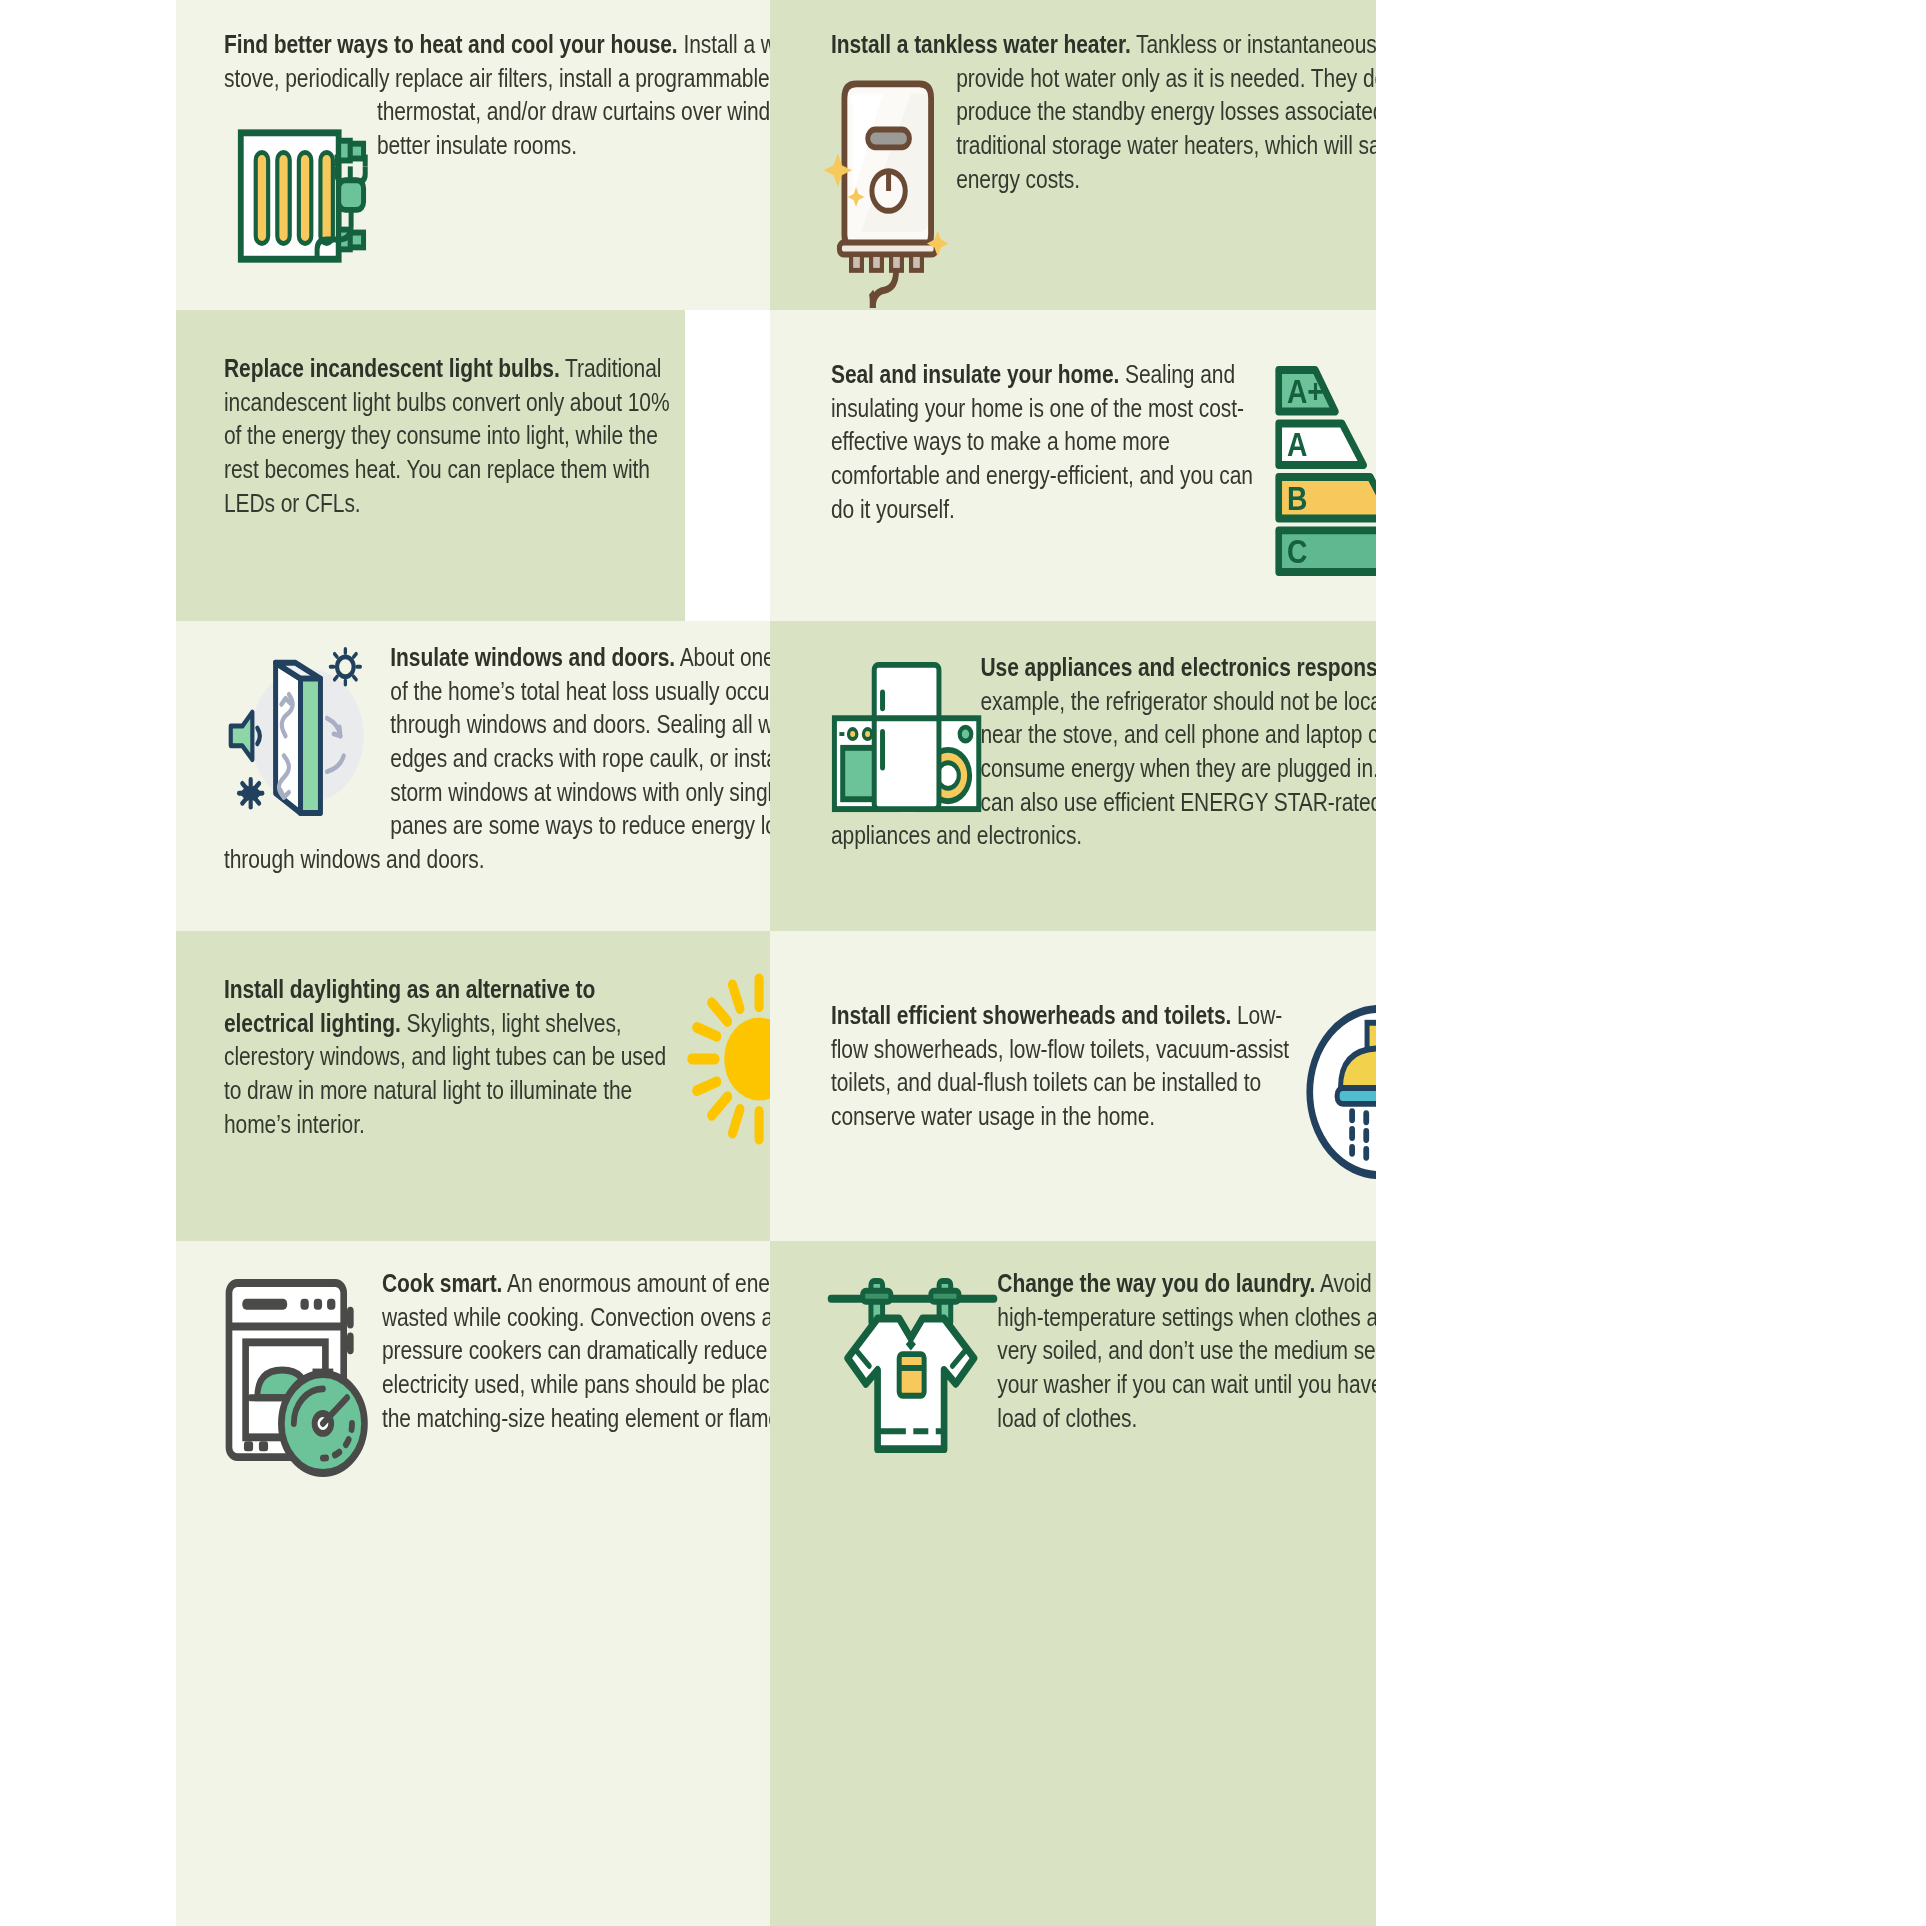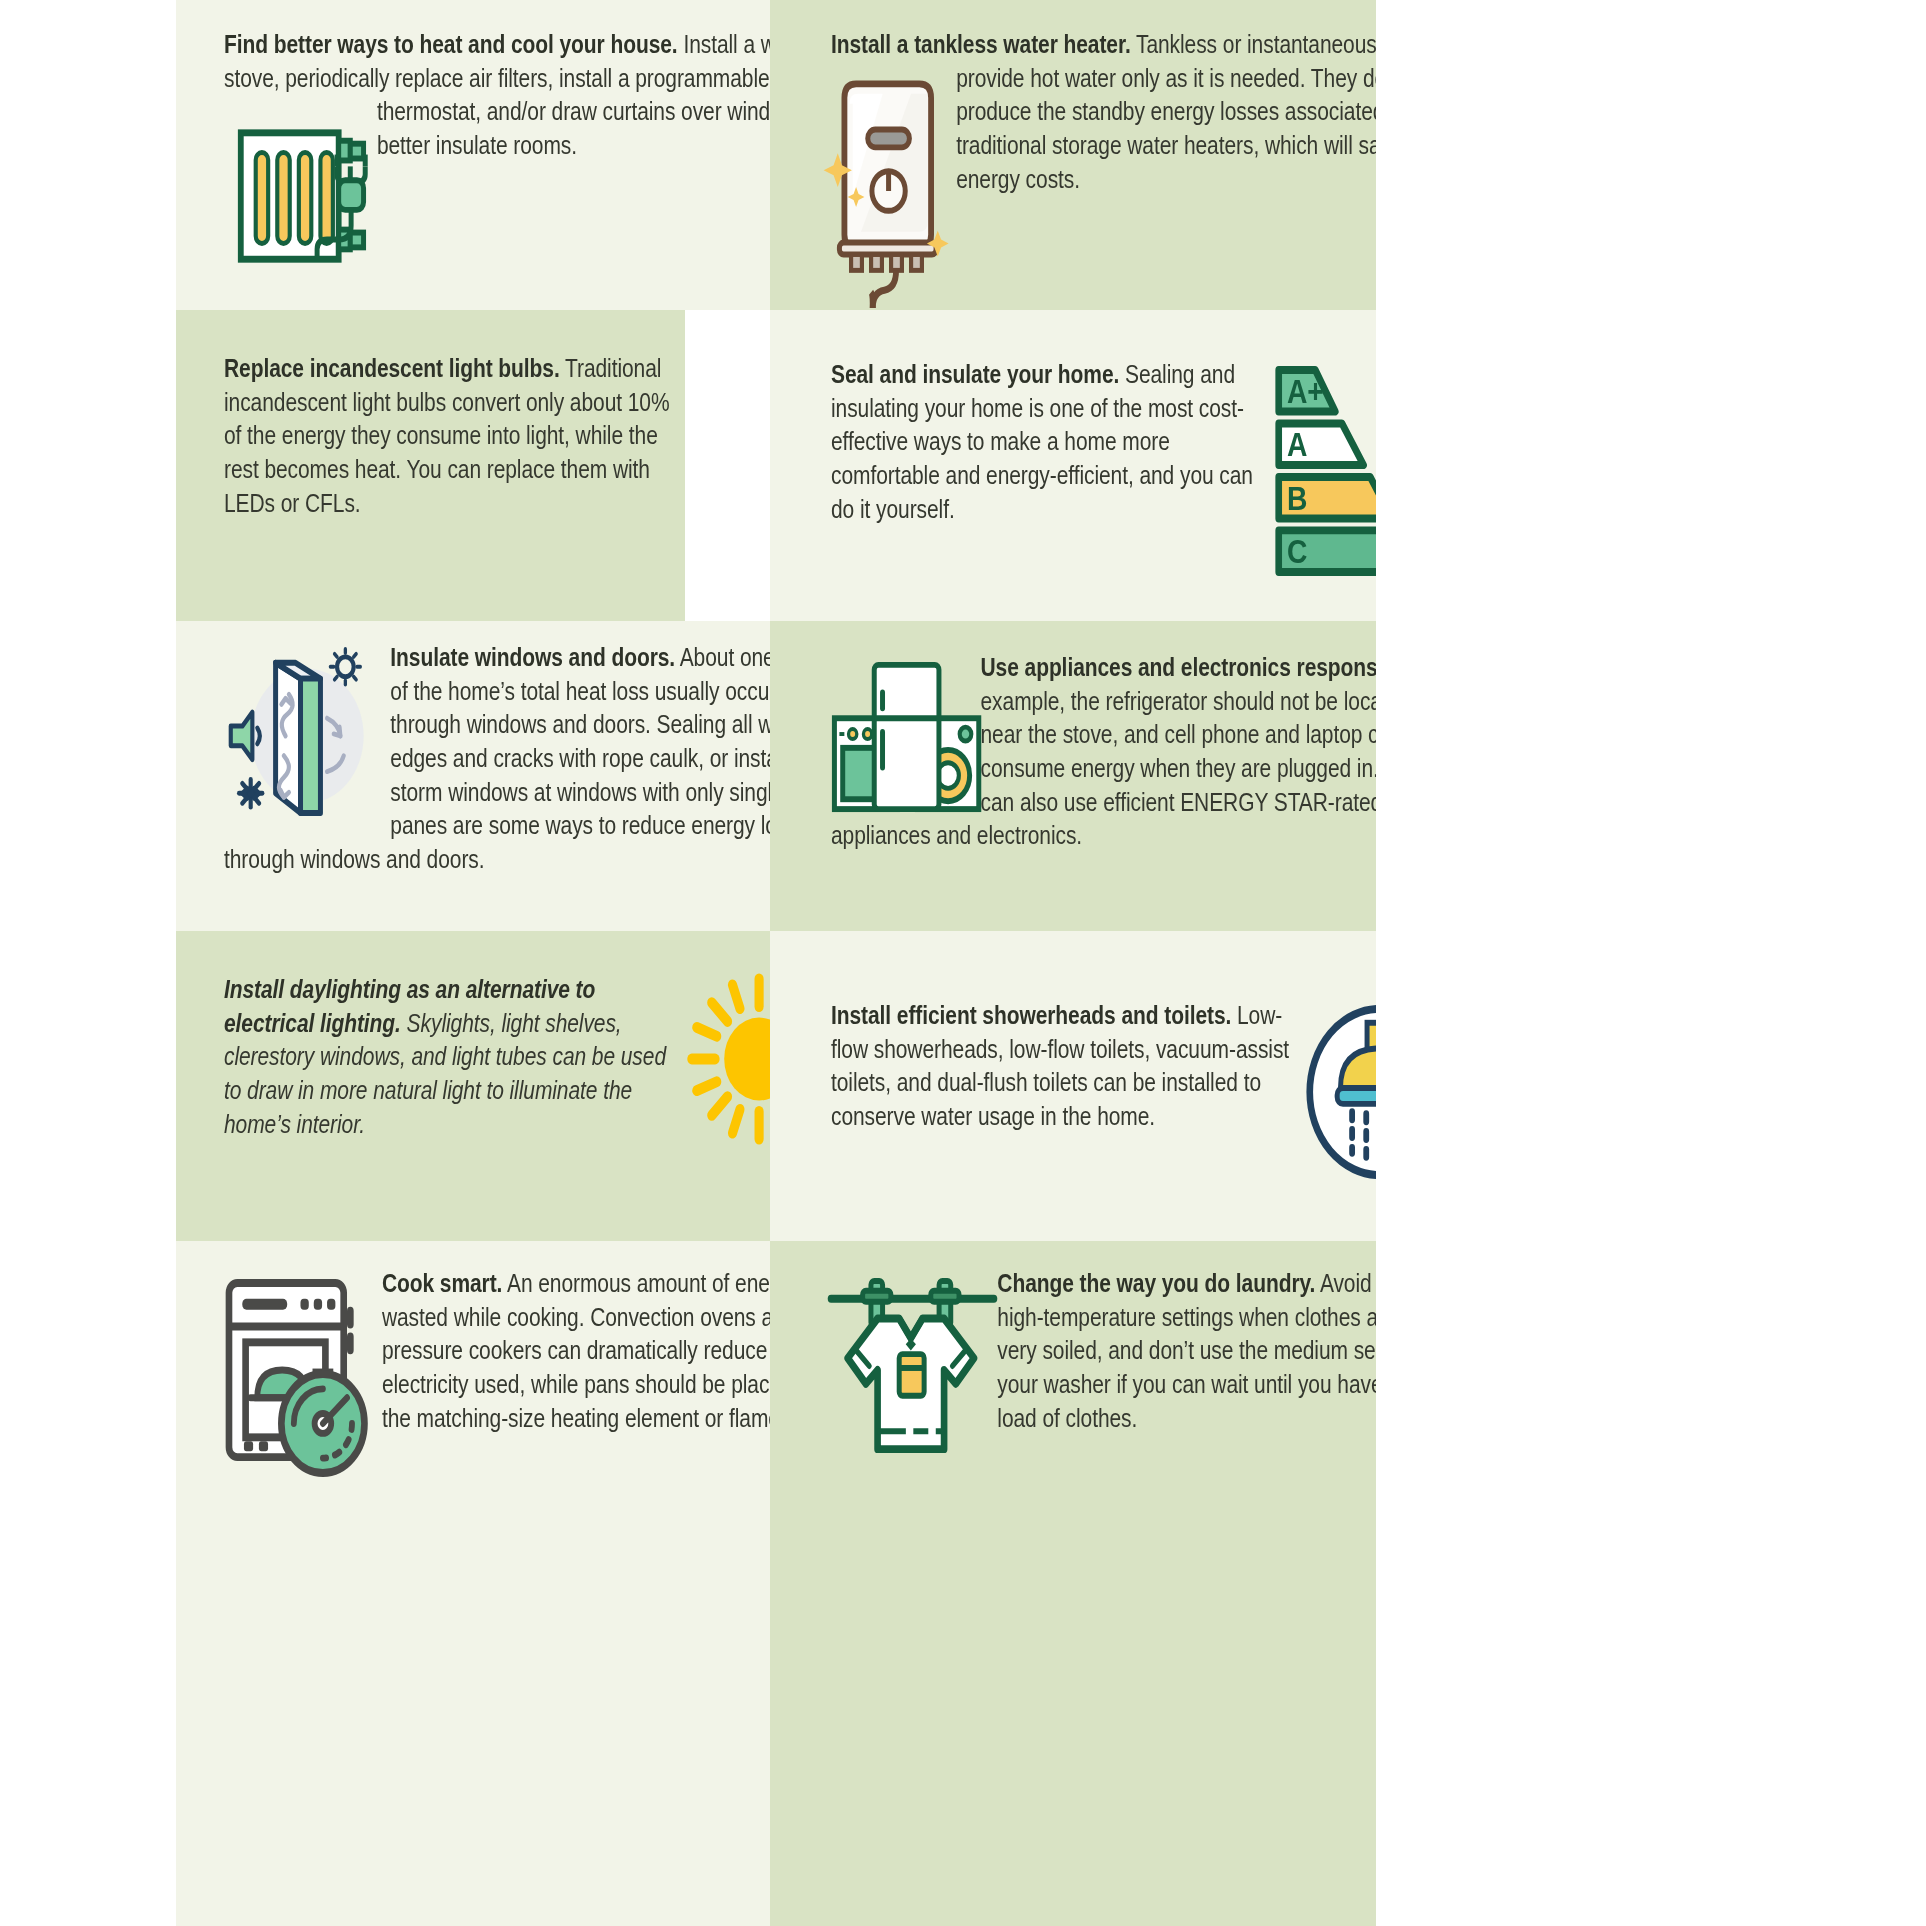--- a/index.html
+++ b/index.html
@@ -214,21 +214,21 @@
             <path d="M52 62 L130 62" stroke="#15603f" stroke-width="6"></path>
             <path d="M62 36 L62 52" stroke="#15603f" stroke-width="6" stroke-linecap="round"></path>
             <path d="M62 76 L62 112" stroke="#15603f" stroke-width="6" stroke-linecap="round"></path>
           </svg>
         </span>
         <b class="lead">Use appliances and electronics responsibly.</b><span> For example, the refrigerator should not be located near the stove, and cell phone and laptop chargers consume energy when they are plugged in. You can also use efficient ENERGY STAR-rated appliances and electronics.</span>
       </div>
     </div>
   </div>
 
-  <div class="card green" style="left:176px;top:931px;width:594px;height:311px;font-style:italic;">
+  <div class="card green" style="left:176px;top:931px;width:594px;height:311px;">
     <div class="txt" style="left:48px;top:42px;width:614px;">
       <div class="body">
         <span class="ficon-r" style="width:188px;height:173px;margin:0px 0 0 14px;">
           <svg width="188" height="173" viewBox="0 0 190 175">
             <g stroke="#fdc500" stroke-width="11" stroke-linecap="round">
               <path d="M95 6 L95 34"></path>
               <path d="M95 140 L95 168"></path>
               <path d="M14 87 L42 87"></path>
               <path d="M148 87 L176 87"></path>
               <path d="M38 30 L57 49"></path>

